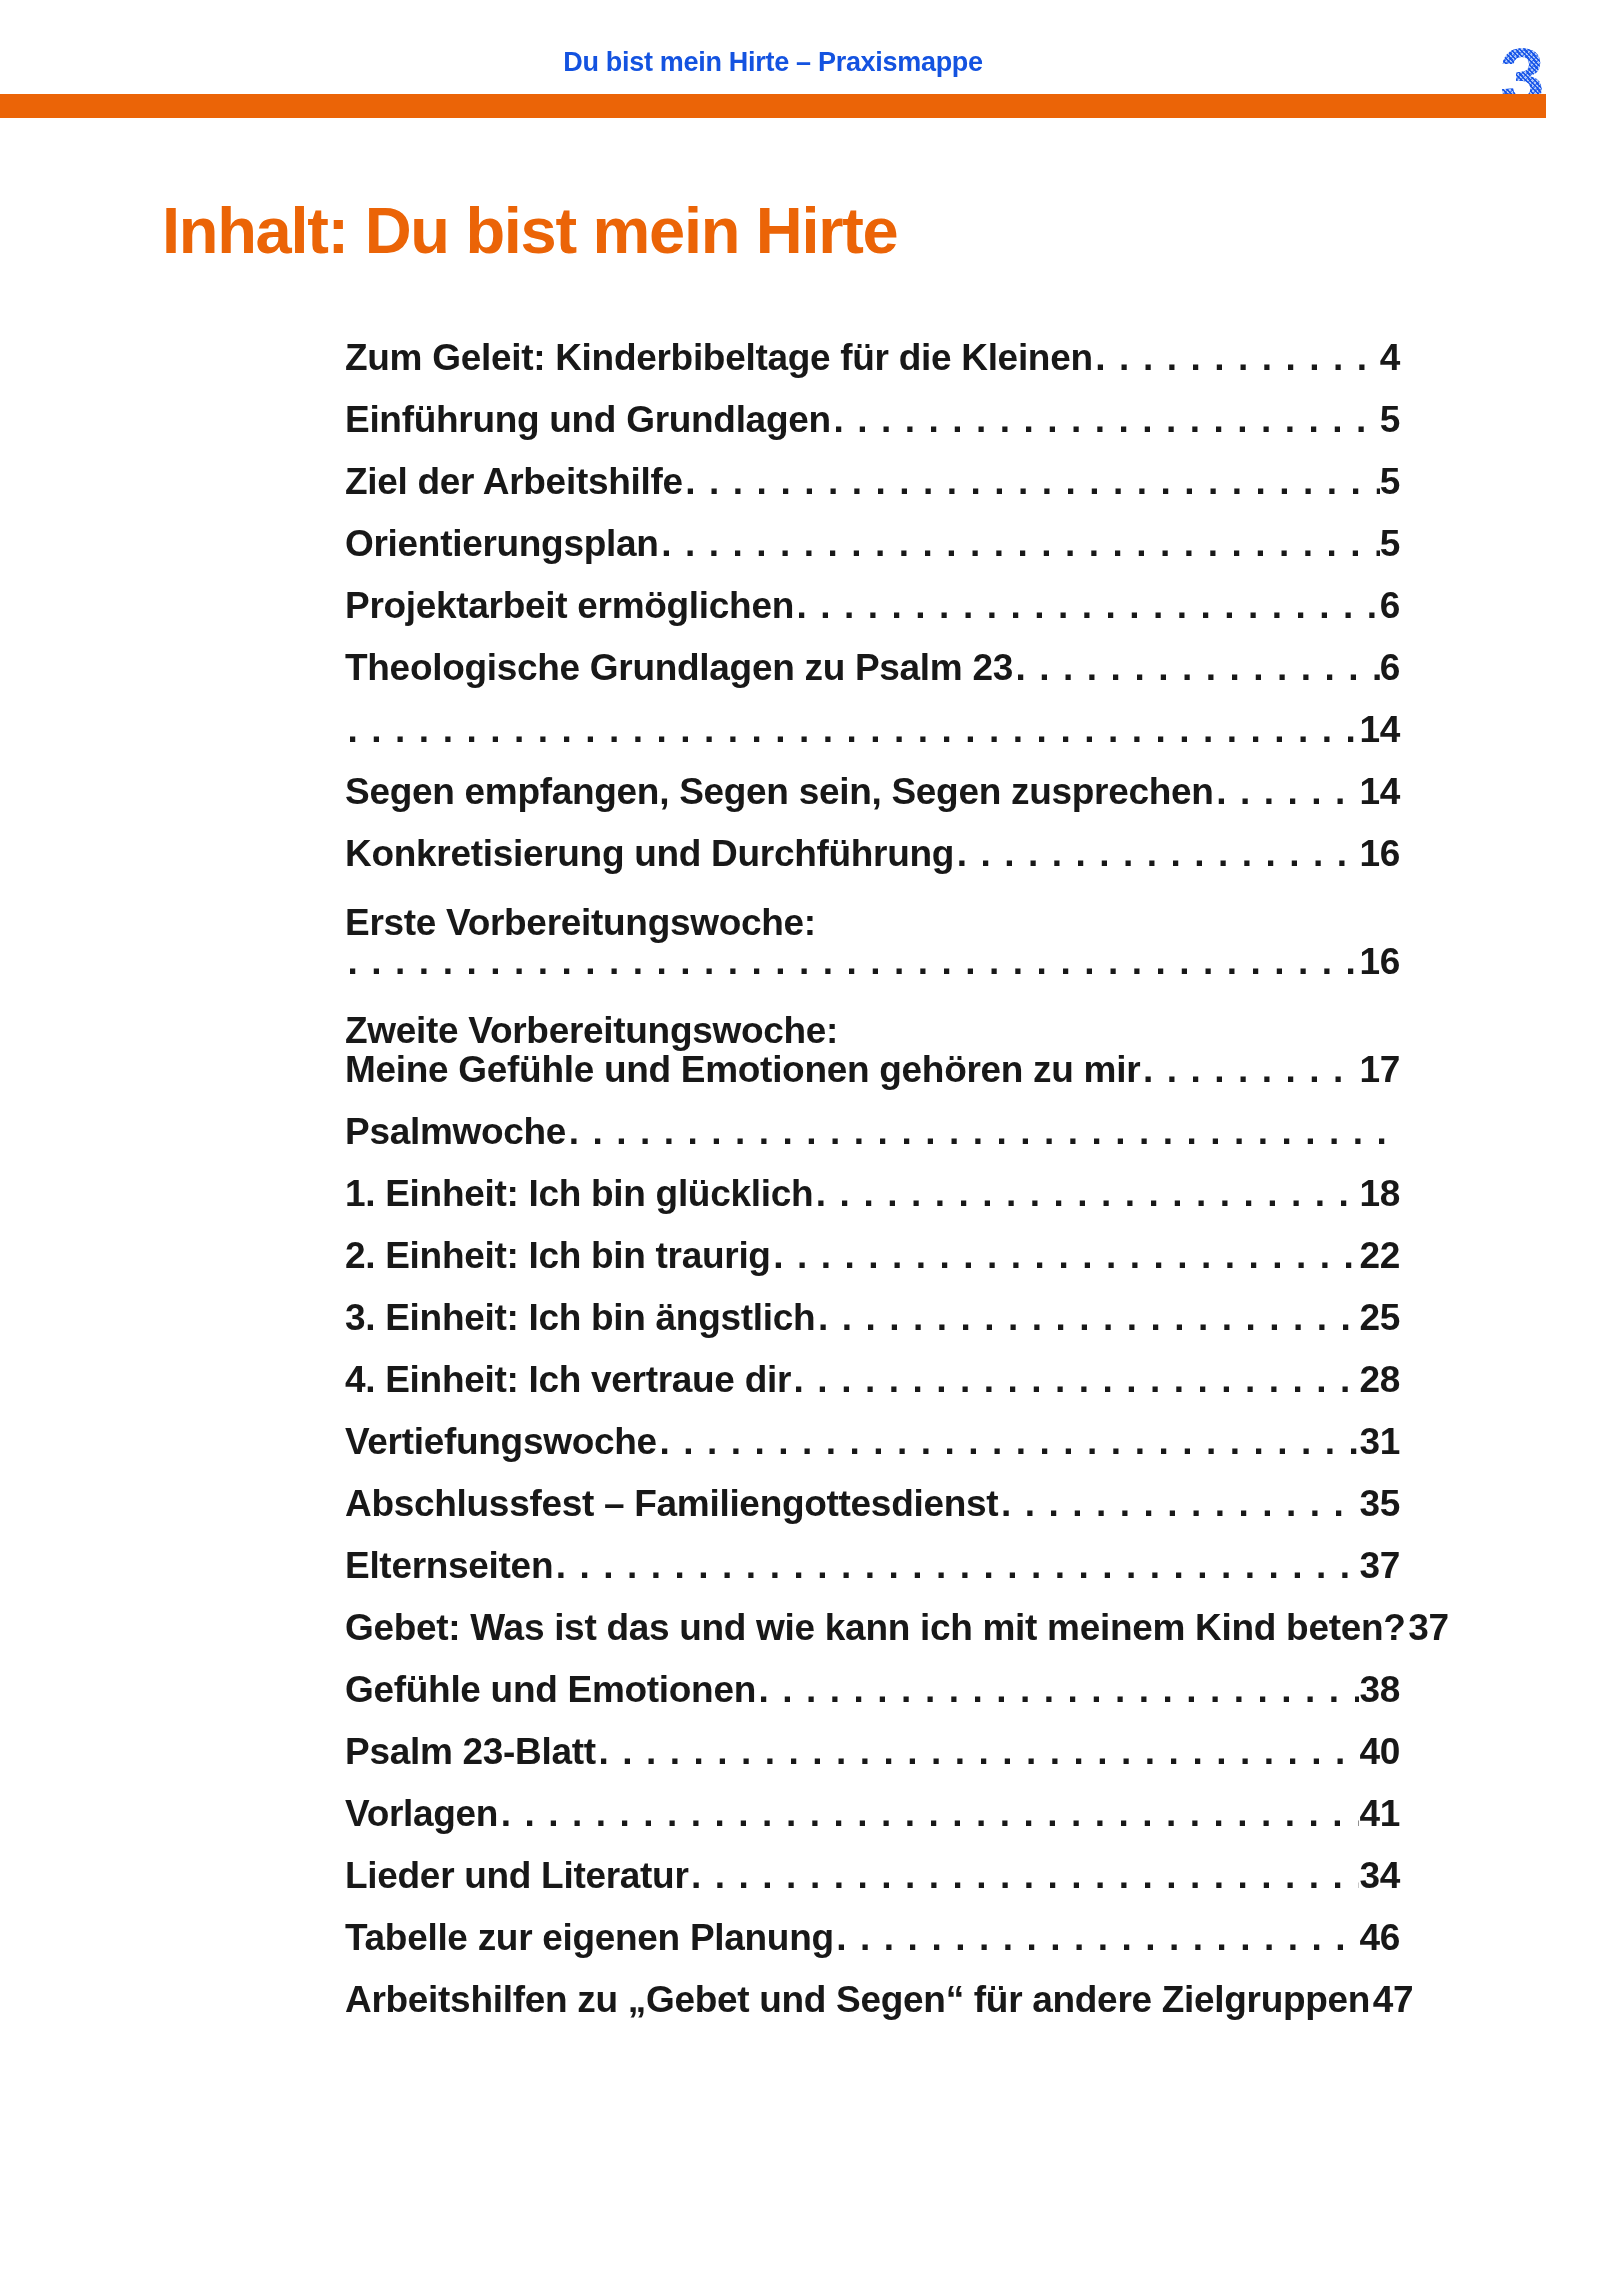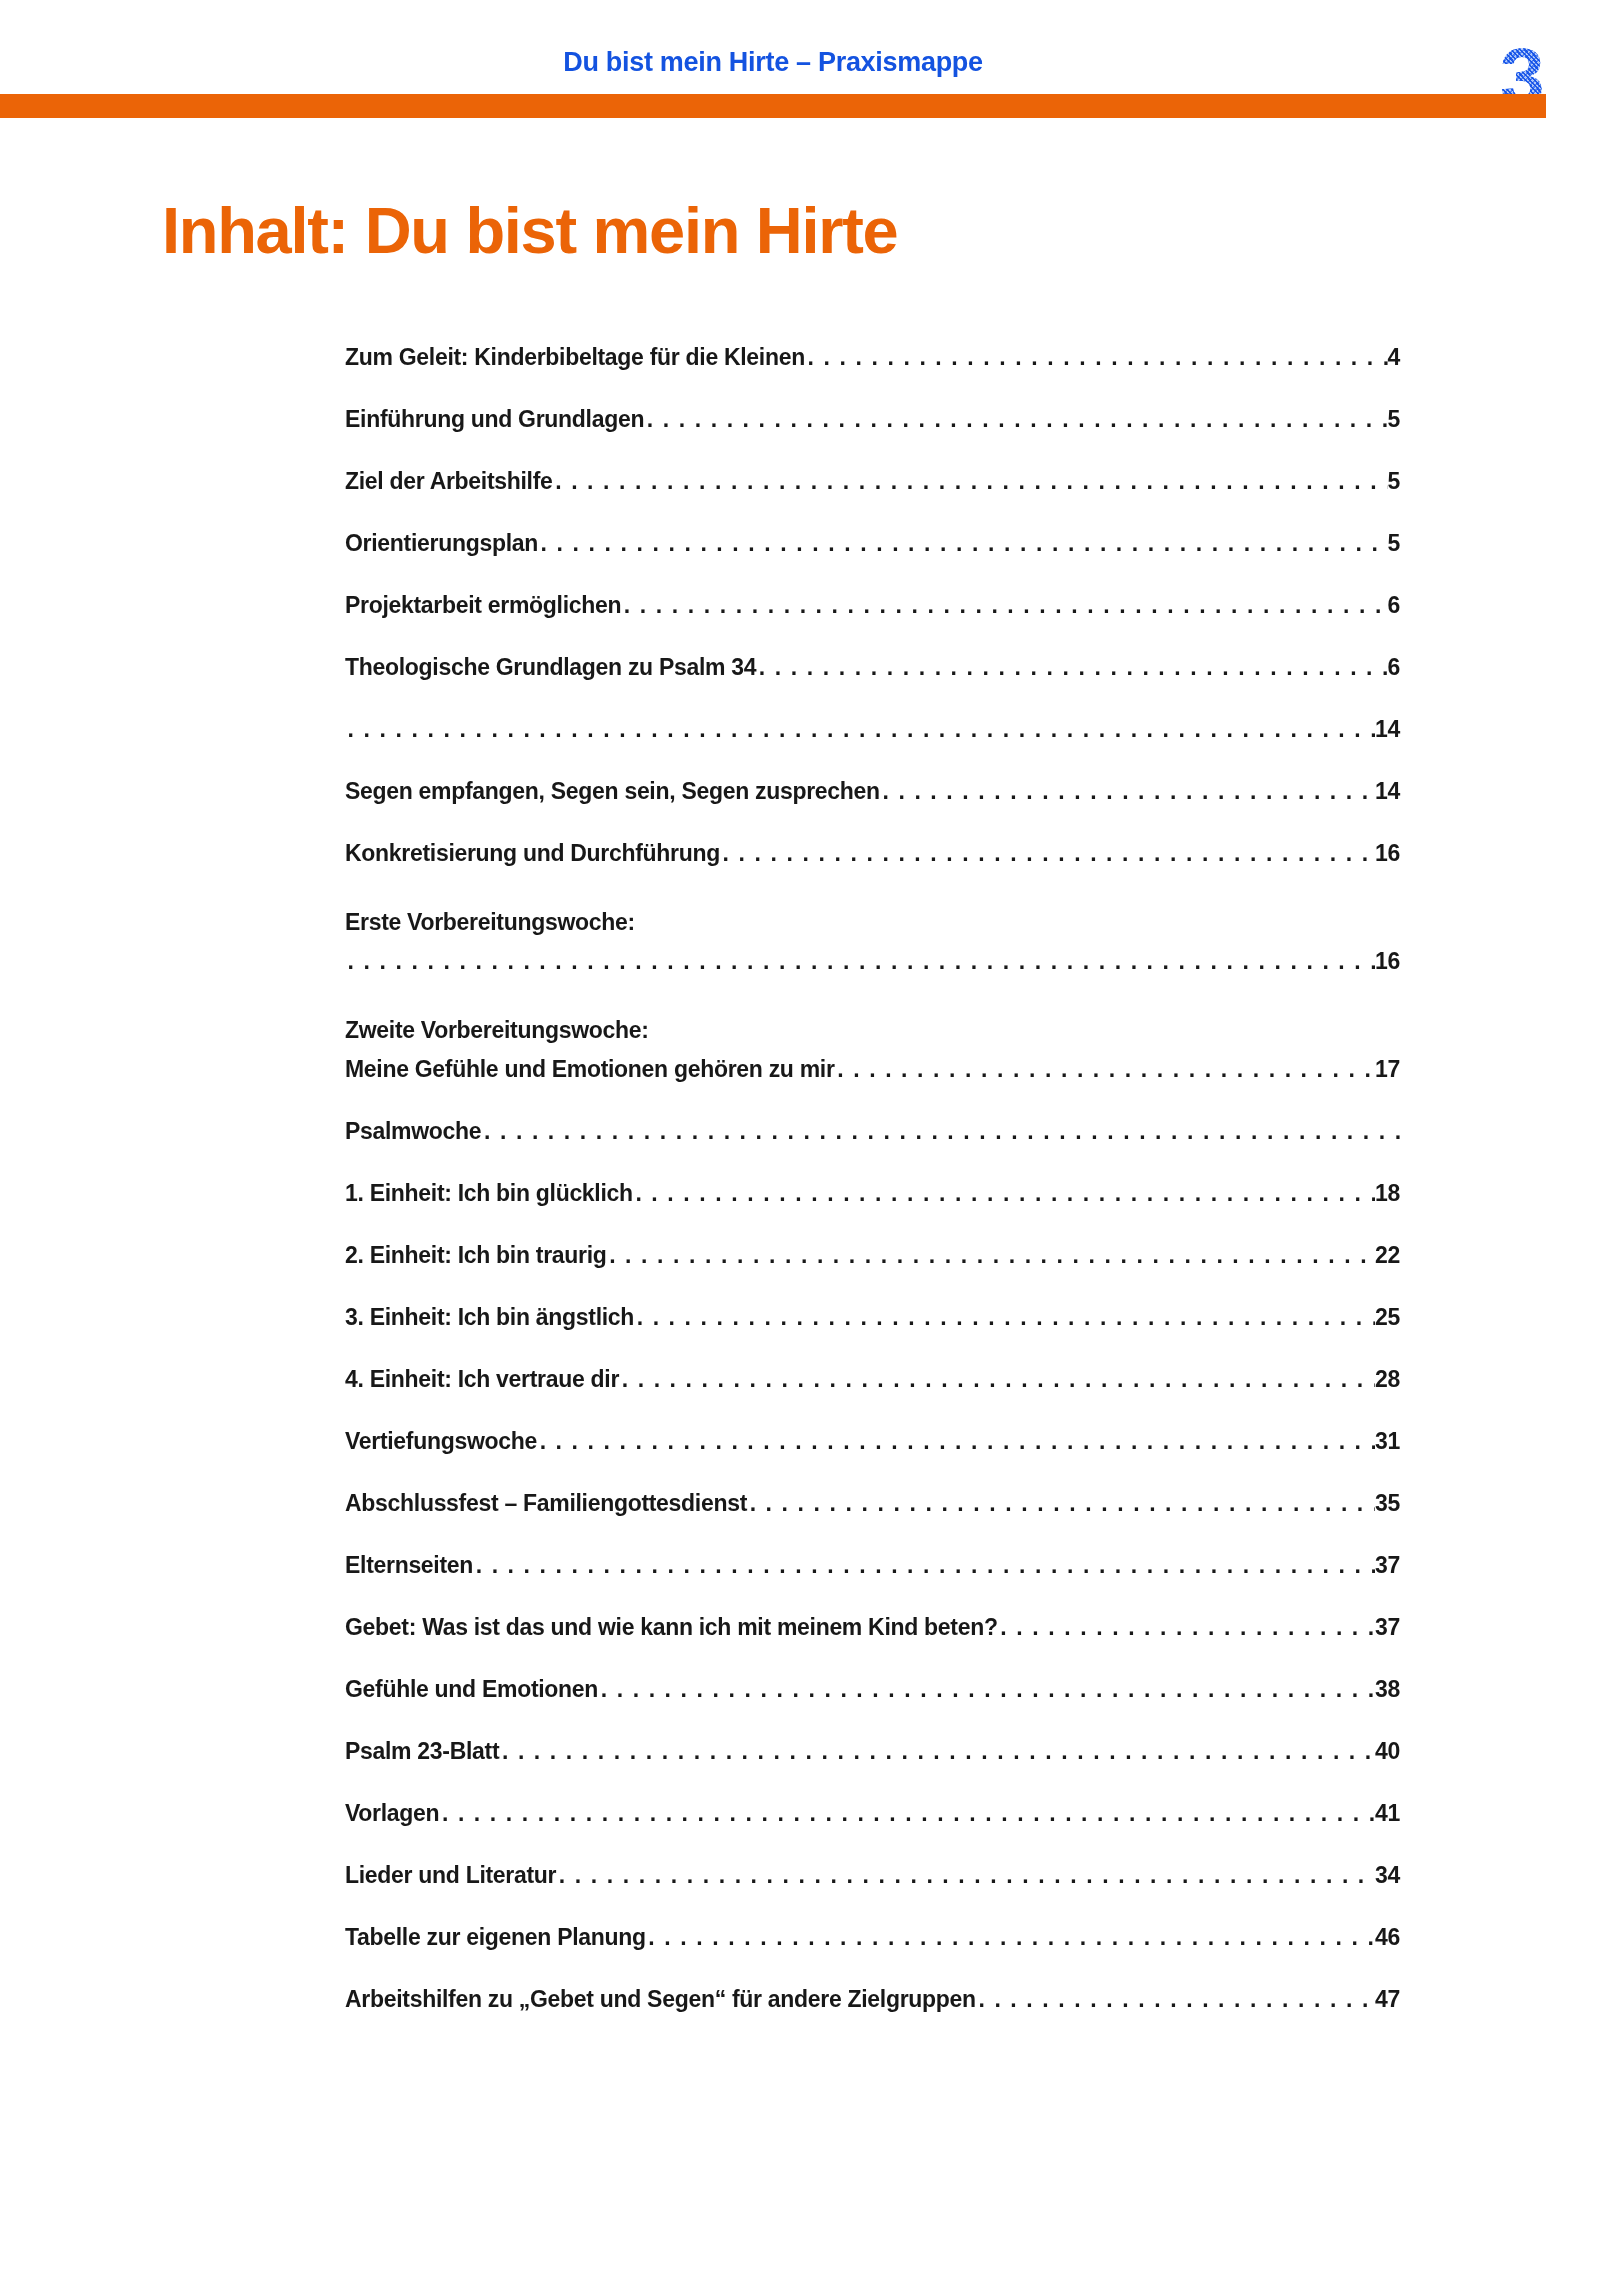--- a/index.html
+++ b/index.html
@@ -34,21 +34,21 @@
     position:absolute;top:198px;left:162px;margin:0;
     font-size:65px;font-weight:bold;line-height:1;
     letter-spacing:-1.3px;color:var(--accent,#eb6407);
     white-space:nowrap;
   }
 
   
   .toc{
     position:absolute;top:338px;left:345px;width:1055px;
     margin:0;padding:0;list-style:none;
-    font-size:23px;font-weight:bold;line-height:39px;
+    font-size:37px;font-weight:bold;line-height:39px;
     letter-spacing:-0.3px;color:var(--ink,#181818);
   }
   .toc li{margin:0 0 23px 0;}
   .toc-line{white-space:nowrap;margin-top:30px;}
   .toc-row{display:flex;align-items:baseline;width:100%;}
   .toc-row .label{flex:0 1 auto;white-space:nowrap;}
   .toc-row .leader{
     flex:1 1 auto;min-width:0;overflow:hidden;white-space:nowrap;
     letter-spacing:1.6px;margin-left:2.6px;
   }
@@ -104,21 +104,21 @@
 
     <div class="toc-row">
       <span class="label">Projektarbeit ermöglichen</span>
       <span class="leader" aria-hidden="true">. . . . . . . . . . . . . . . . . . . . . . . . . . . . . . . . . . . . . . . . . . . . . . . . . . . . . . . . . . . . . . . . . . . . . . . . . . . . . . . . </span>
       <span class="pagenum">6</span>
     </div>
   </li>
       <li>
 
     <div class="toc-row">
-      <span class="label">Theologische Grundlagen zu Psalm 34</span>
+      <span class="label">Theologische Grundlagen zu Psalm 23</span>
       <span class="leader" aria-hidden="true">. . . . . . . . . . . . . . . . . . . . . . . . . . . . . . . . . . . . . . . . . . . . . . . . . . . . . . . . . . . . . . . . . . . . . . . . . . . . . . . . </span>
       <span class="pagenum">6</span>
     </div>
   </li>
       <li>
 
     <div class="toc-row">
       <span class="leader" aria-hidden="true">. . . . . . . . . . . . . . . . . . . . . . . . . . . . . . . . . . . . . . . . . . . . . . . . . . . . . . . . . . . . . . . . . . . . . . . . . . . . . . . . </span>
       <span class="pagenum">14</span>
     </div>

